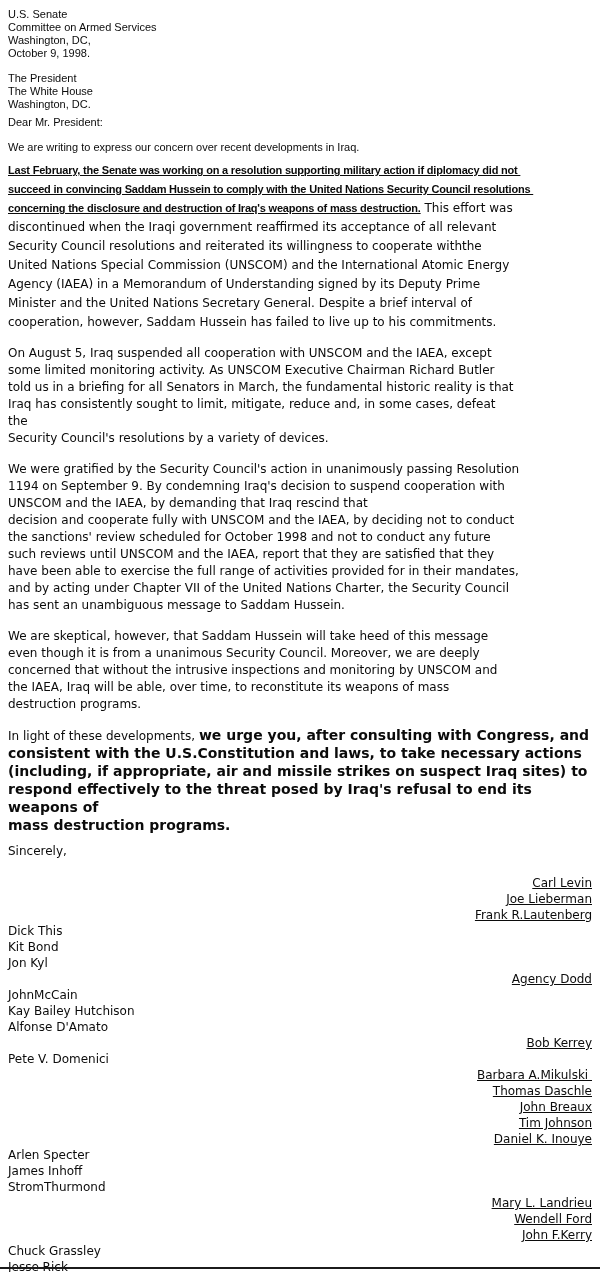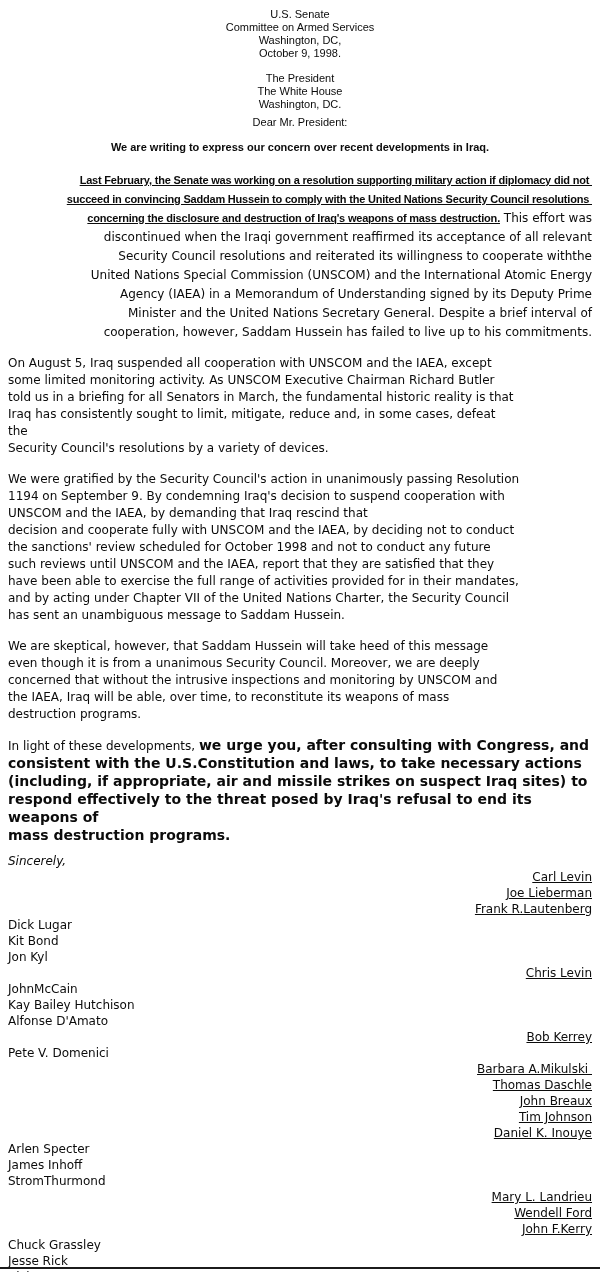--- a/index.html
+++ b/index.html
@@ -10,21 +10,20 @@
     position: relative;
     overflow: hidden;
   }
   .page { padding: 8px 8px 0 8px; }
 
   .pre { white-space: pre-wrap; }
 
   
   .small {
     font: 11px/13px "Liberation Sans", sans-serif;
-    text-align: center;
   }
   
   .small-bold-u {
     font-weight: bold;
     font-family: "Liberation Sans", sans-serif;
     font-size: 11px;
     letter-spacing: -0.2px;
     text-decoration: underline;
   }
   
@@ -37,33 +36,33 @@
     font: 12px/17px "DejaVu Sans", sans-serif;
   }
   .body-bold-u {
     font-family: "DejaVu Sans", sans-serif;
     font-size: 14px;
     font-weight: bold;
     text-align: right;
   }
   .mb12 { margin-bottom: 12px; }
   .mb11 { margin-bottom: 5px; }
-  .mb8  { margin-bottom: 16px; font-weight: bold; }
-  .resolution-para { line-height: 17px; margin: 0 0 14px 0; text-align: right; }
+  .mb8  { margin-bottom: 6px; }
+  .resolution-para { line-height: 17px; margin: 0 0 14px 0; }
   .urge-para { margin-bottom: 8px; }
 
   .sig-block {
     font: 12px/16px "DejaVu Sans", sans-serif;
   }
   .sig { white-space: pre-wrap; }
   .sig.signed {
     text-decoration: underline;
     text-align: right;
   }
-  .closing { margin-bottom: 0; font-style: italic; }
+  .closing { margin-bottom: 16px; }
 
   .page-divider {
     position: absolute;
     left: 0; right: 0;
     bottom: 3px;
     height: 2px;
     background: #1b1b1b;
   }
 </style>
 </head>
@@ -122,24 +121,24 @@
 (including, if appropriate, air and missile strikes on suspect Iraq sites) to 
 respond effectively to the threat posed by Iraq's refusal to end its weapons of 
 mass destruction programs.</span></p>
 
   <div class="sig-block">
     <div class="closing">Sincerely,</div>
     <div>
         <div class="sig signed">Carl Levin</div>
         <div class="sig signed">Joe Lieberman</div>
         <div class="sig signed">Frank R.Lautenberg</div>
-        <div class="sig">Dick Lugar</div>
+        <div class="sig">Dick This</div>
         <div class="sig">Kit Bond</div>
         <div class="sig">Jon Kyl</div>
-        <div class="sig signed">Chris Levin</div>
+        <div class="sig signed">Agency Dodd</div>
         <div class="sig">JohnMcCain</div>
         <div class="sig">Kay Bailey Hutchison</div>
         <div class="sig">Alfonse D'Amato</div>
         <div class="sig signed">Bob Kerrey</div>
         <div class="sig">Pete V. Domenici</div>
         <div class="sig signed">Barbara A.Mikulski </div>
         <div class="sig signed">Thomas Daschle</div>
         <div class="sig signed">John Breaux</div>
         <div class="sig signed">Tim Johnson</div>
         <div class="sig signed">Daniel K. Inouye</div>

